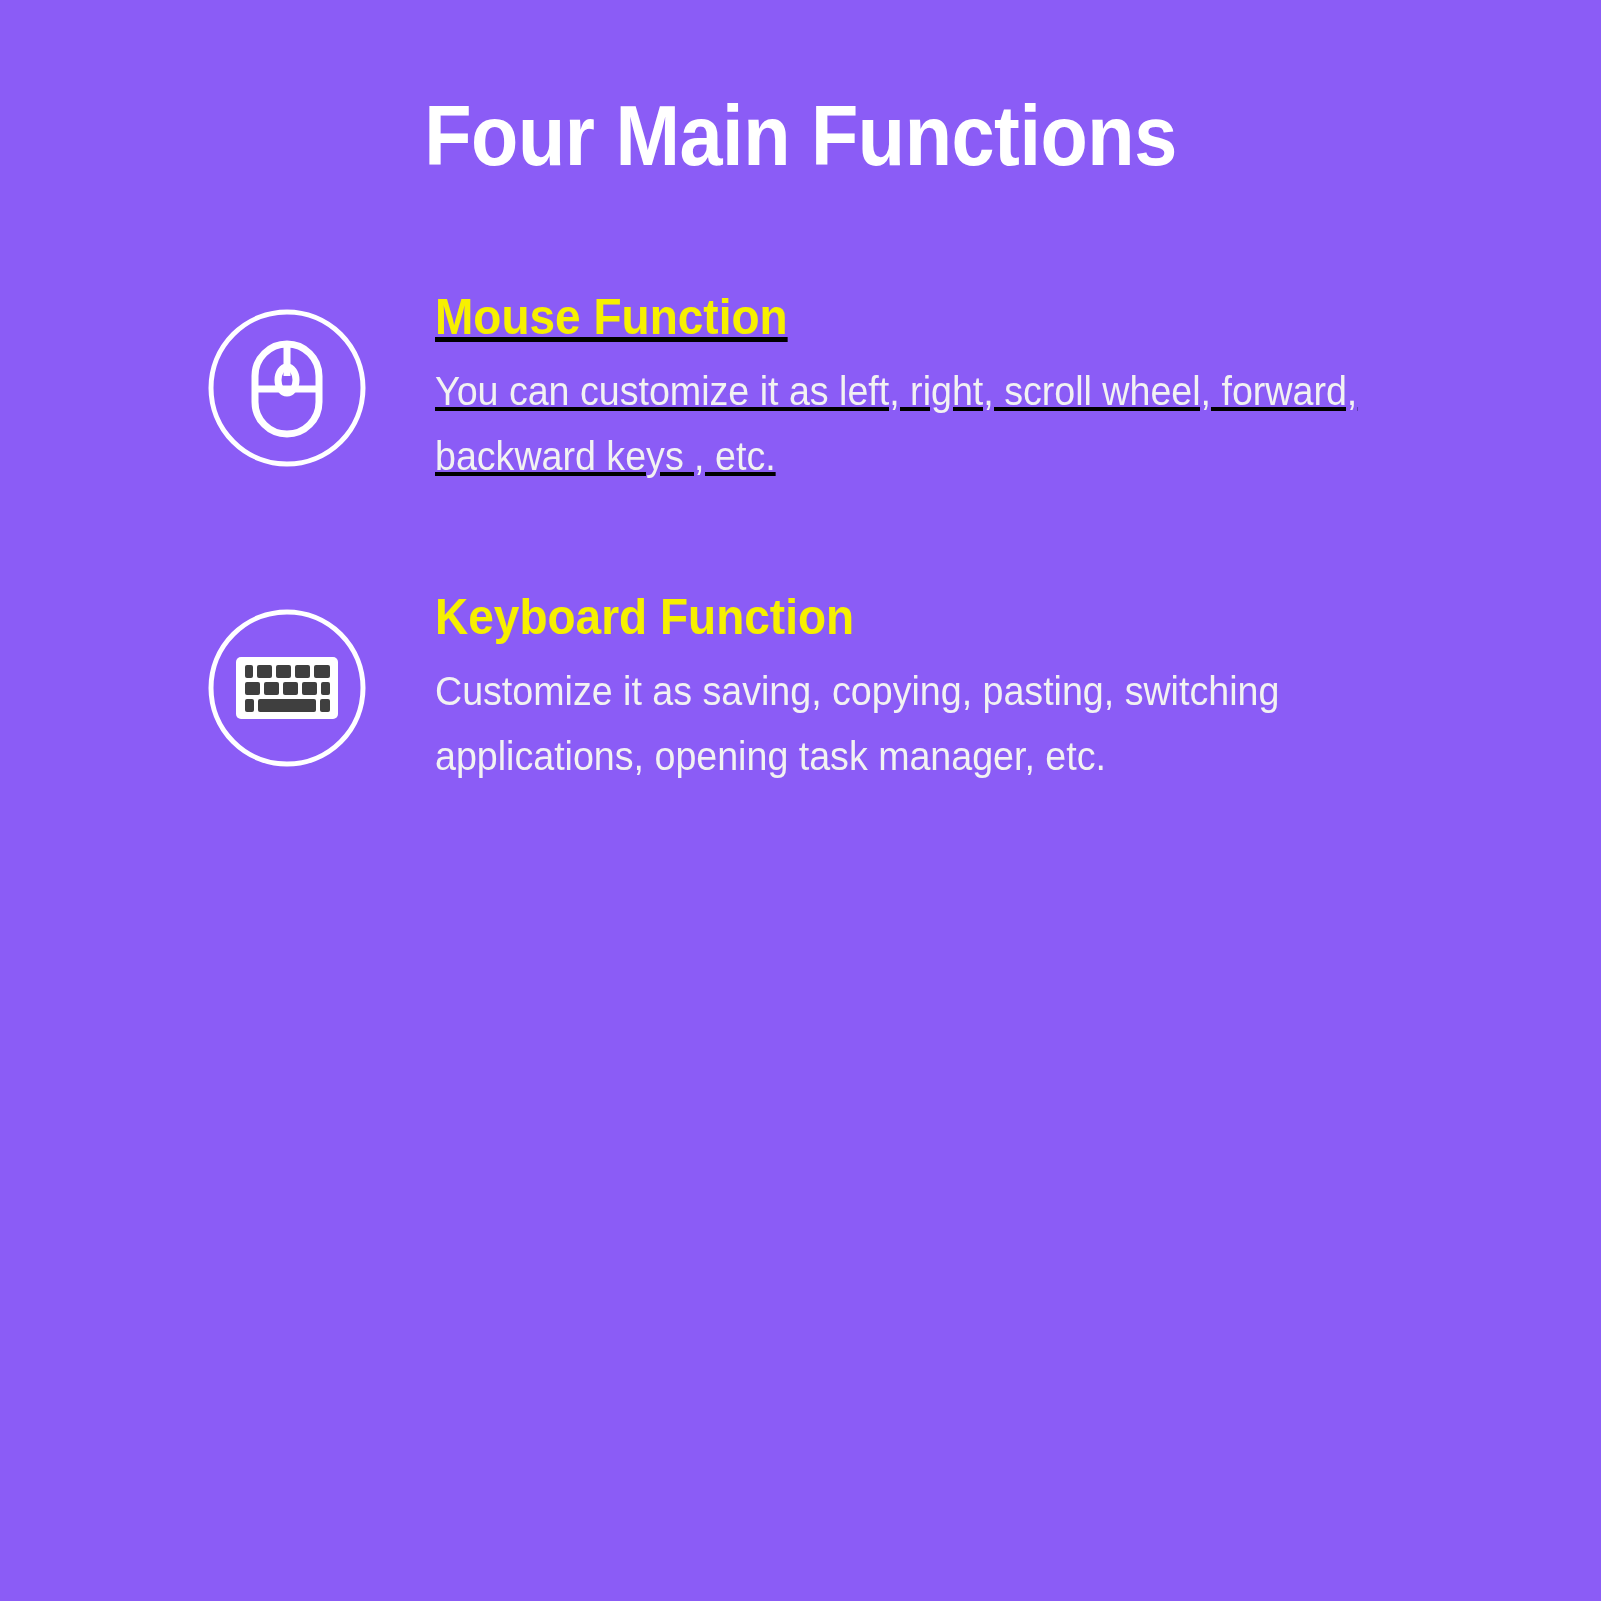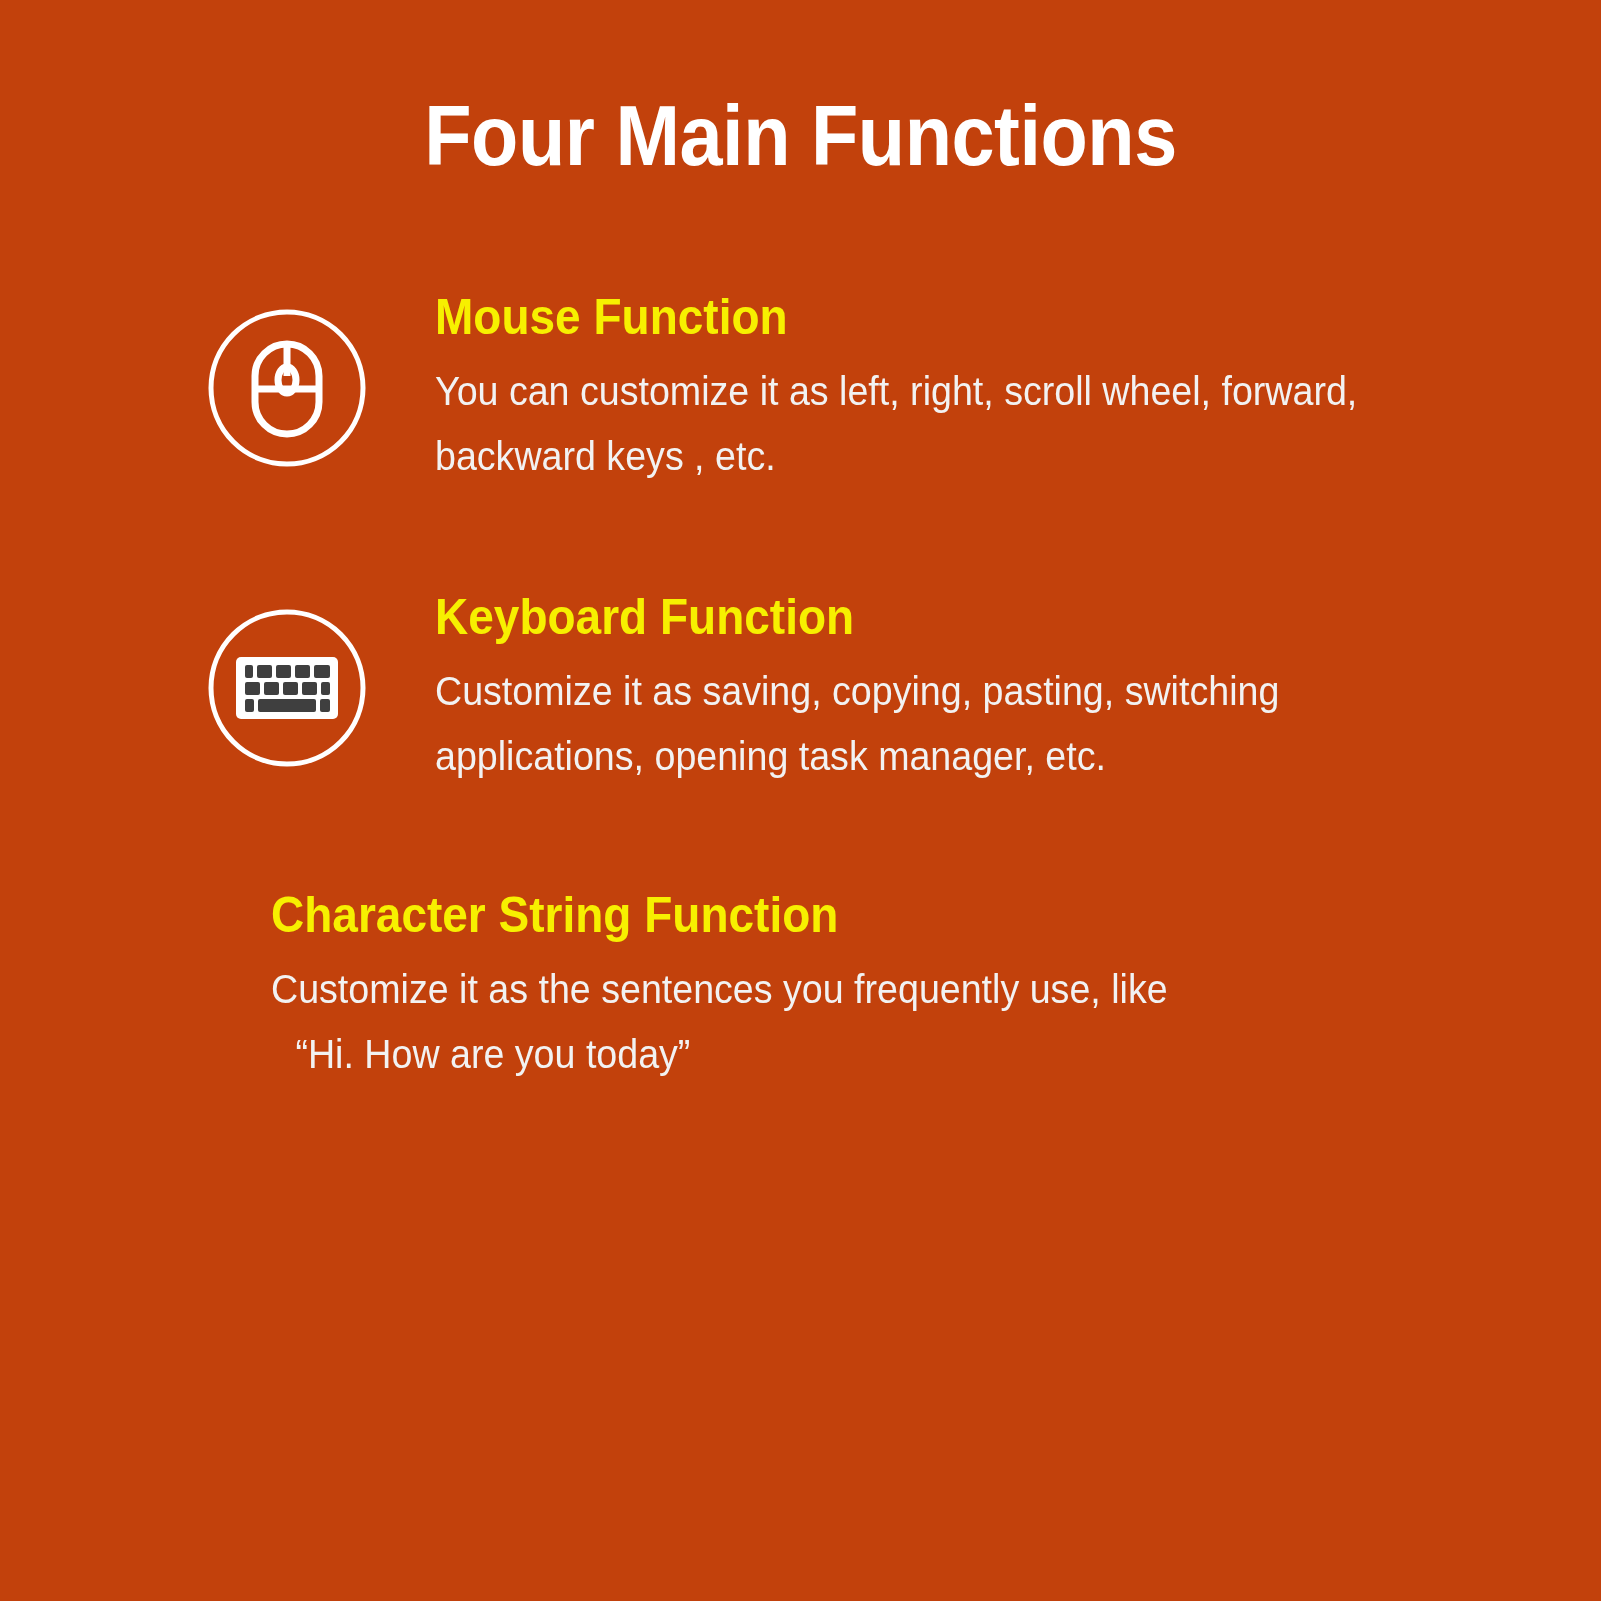--- a/index.html
+++ b/index.html
@@ -12,21 +12,21 @@
     background: #3f3f3f;
     font-family: "Liberation Sans", sans-serif;
     overflow: hidden;
     -webkit-font-smoothing: antialiased;
   }
 
   .page {
     position: relative;
     width: 1601px;
     height: 1601px;
-    background: #c2410c;
+    background: #8b5cf6;
     box-sizing: border-box;
   }
 
   
   .page-title {
     position: absolute;
     left: 0;
     top: 88px;
     width: 1601px;
     text-align: center;
@@ -100,21 +100,21 @@
     font-family: "Liberation Sans Narrow", "Liberation Sans", sans-serif;
     transform: scaleX(0.94);
     transform-origin: left top;
   }
   .feature-body .quote-line {
     display: block;
     padding-left: 26px;
   }
 
   
-  .feature.row-mouse      { height: 300px; }
+  .feature.row-mouse      { height: 300px; text-decoration: underline; }
   .feature.row-keyboard   { height: 298px; }
   .feature.row-string     { height: 300px; }
   .feature.row-multimedia { height: 300px; }
 
   .feature.row-string .feature-body { max-width: 1120px; }
 </style>
 </head>
 <body>
 
 <div class="page">
@@ -163,26 +163,19 @@
           </g>
         </svg>
       </div>
       <div class="feature-text">
         <div class="feature-heading">Keyboard Function</div>
         <div class="feature-body">Customize it as saving, copying, pasting, switching applications, opening task manager, etc.</div>
       </div>
     </div>
 
     <div class="feature row-string">
-      <div class="feature-text">
-        <div class="feature-heading">Character String Function</div>
-        <div class="feature-body">
-          <span>Customize it as the sentences you frequently use, like</span>
-          <span class="quote-line">“Hi. How are you today”</span>
-        </div>
-      </div>
     </div>
 
     <div class="feature row-multimedia">
     </div>
 
   </div>
 </div>
 
 </body></html>

